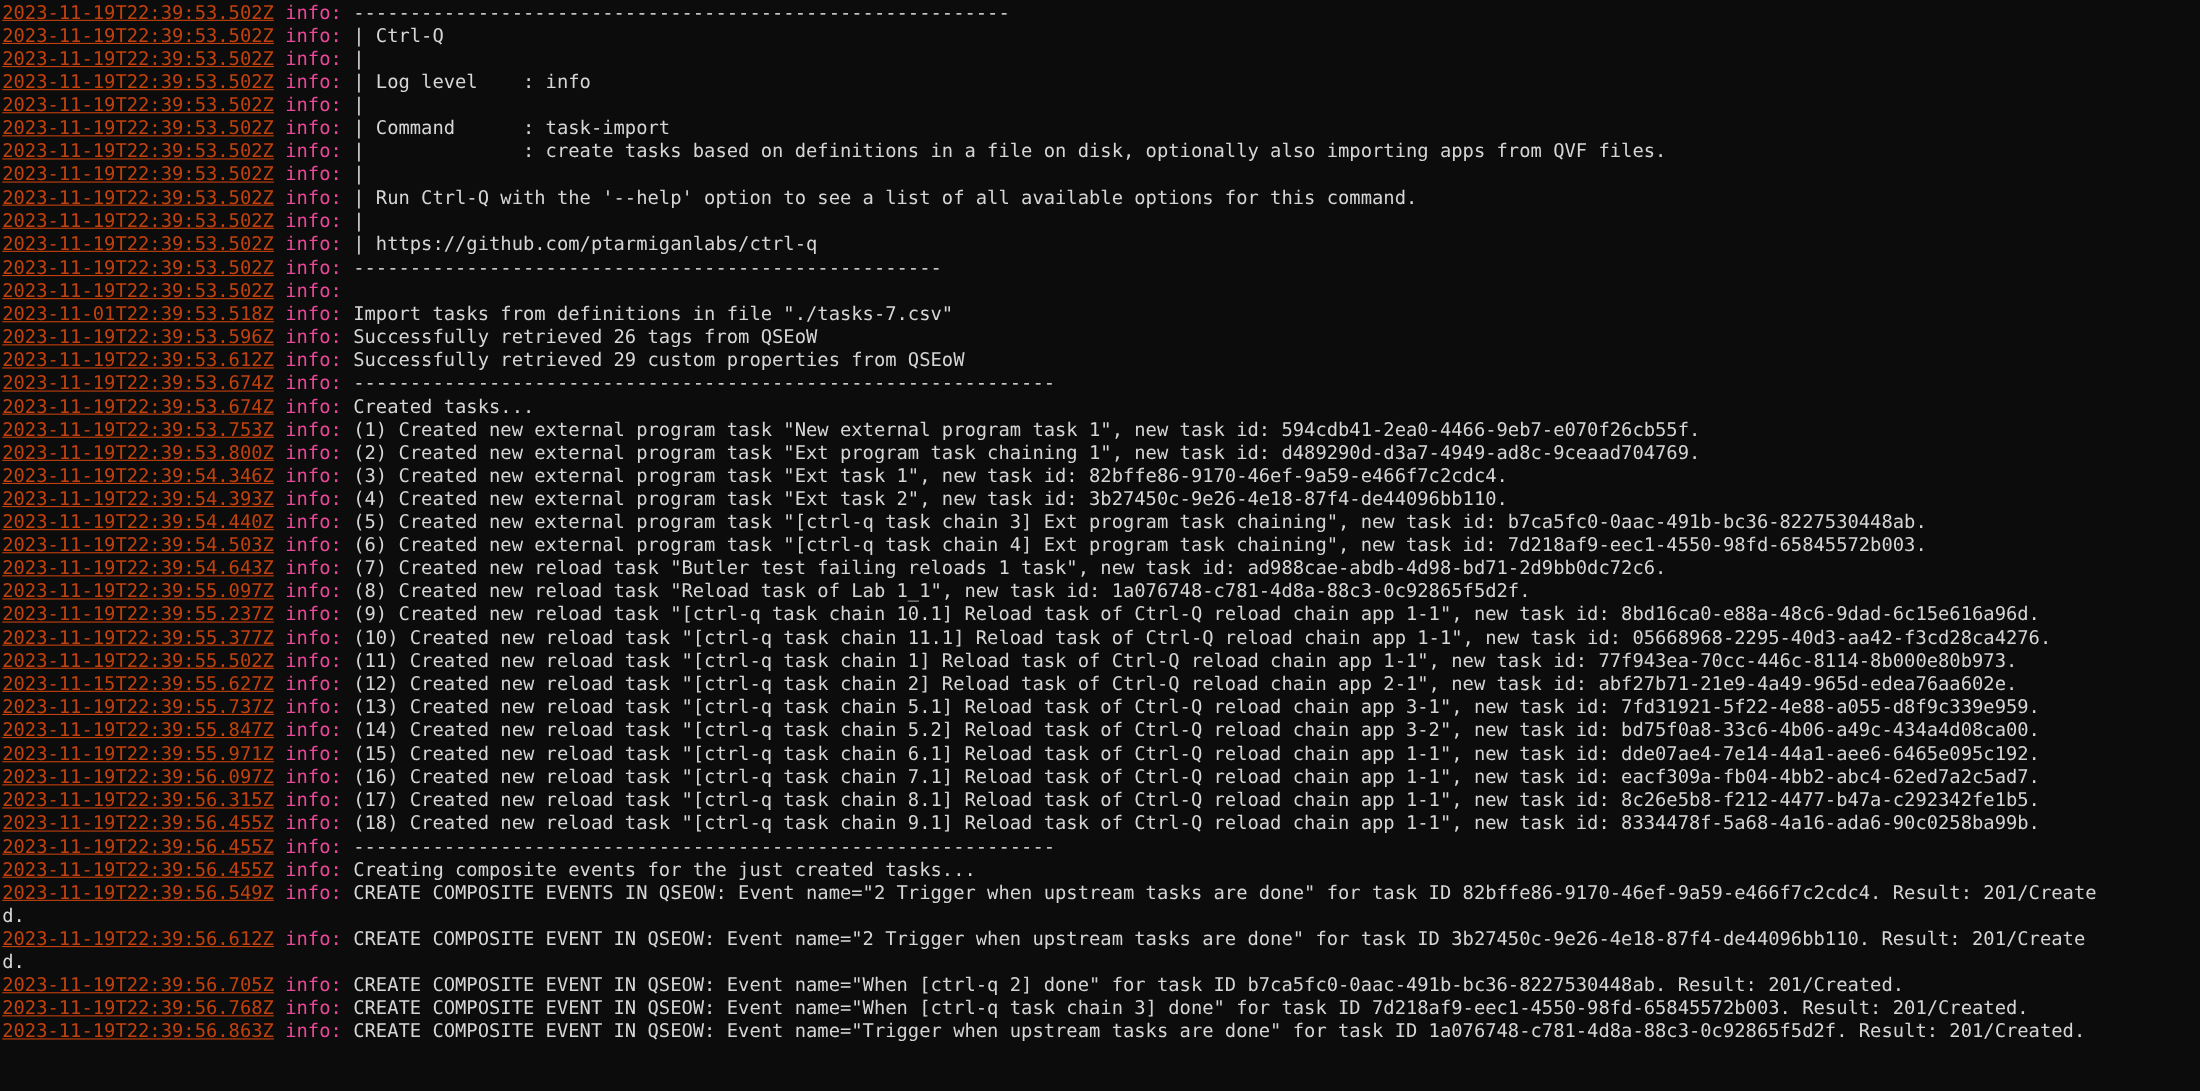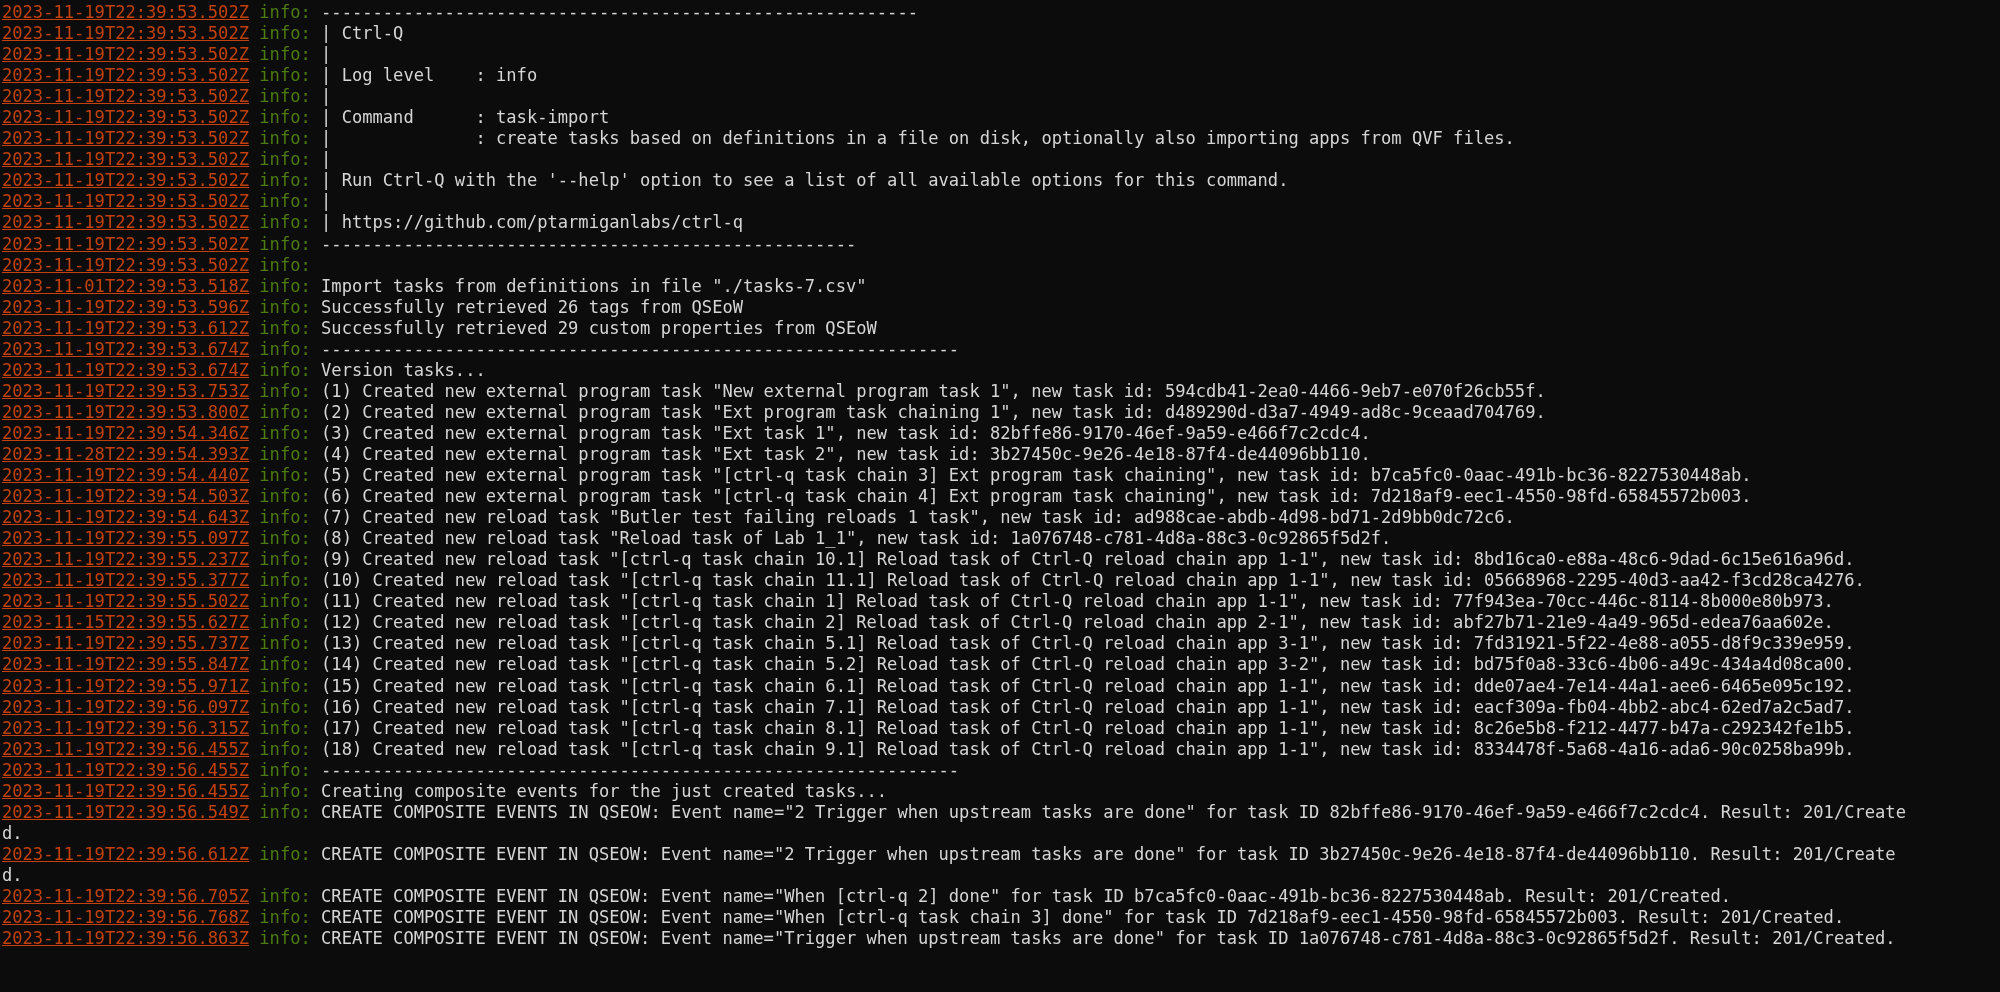--- a/index.html
+++ b/index.html
@@ -29,21 +29,21 @@
     white-space: pre;
     color: #d6d6d6;
     letter-spacing: 0px;
     height: 21.05px;
   }
   .ts {
     color: #c2410c;
     text-decoration: underline;
   }
   .lvl-info {
-    color: #4d7c0f;
+    color: #ec4899;
     margin-top: 36px;
   }
   .msg {
     color: #d6d6d6;
   }
   .cont {
     color: #d6d6d6;
   }
 </style>
 </head>
@@ -60,25 +60,25 @@
     <div class="line"><span class="ts">2023-11-19T22:39:53.502Z</span> <span class="lvl-info">info:</span> <span class="msg">|</span></div>
     <div class="line"><span class="ts">2023-11-19T22:39:53.502Z</span> <span class="lvl-info">info:</span> <span class="msg">| Run Ctrl-Q with the '--help' option to see a list of all available options for this command.</span></div>
     <div class="line"><span class="ts">2023-11-19T22:39:53.502Z</span> <span class="lvl-info">info:</span> <span class="msg">|</span></div>
     <div class="line"><span class="ts">2023-11-19T22:39:53.502Z</span> <span class="lvl-info">info:</span> <span class="msg">| https://github.com/ptarmiganlabs/ctrl-q</span></div>
     <div class="line"><span class="ts">2023-11-19T22:39:53.502Z</span> <span class="lvl-info">info:</span> <span class="msg">----------------------------------------------------</span></div>
     <div class="line"><span class="ts">2023-11-19T22:39:53.502Z</span> <span class="lvl-info">info:</span> <span class="msg"></span></div>
     <div class="line"><span class="ts">2023-11-01T22:39:53.518Z</span> <span class="lvl-info">info:</span> <span class="msg">Import tasks from definitions in file "./tasks-7.csv"</span></div>
     <div class="line"><span class="ts">2023-11-19T22:39:53.596Z</span> <span class="lvl-info">info:</span> <span class="msg">Successfully retrieved 26 tags from QSEoW</span></div>
     <div class="line"><span class="ts">2023-11-19T22:39:53.612Z</span> <span class="lvl-info">info:</span> <span class="msg">Successfully retrieved 29 custom properties from QSEoW</span></div>
     <div class="line"><span class="ts">2023-11-19T22:39:53.674Z</span> <span class="lvl-info">info:</span> <span class="msg">--------------------------------------------------------------</span></div>
-    <div class="line"><span class="ts">2023-11-19T22:39:53.674Z</span> <span class="lvl-info">info:</span> <span class="msg">Version tasks...</span></div>
+    <div class="line"><span class="ts">2023-11-19T22:39:53.674Z</span> <span class="lvl-info">info:</span> <span class="msg">Created tasks...</span></div>
     <div class="line"><span class="ts">2023-11-19T22:39:53.753Z</span> <span class="lvl-info">info:</span> <span class="msg">(1) Created new external program task "New external program task 1", new task id: 594cdb41-2ea0-4466-9eb7-e070f26cb55f.</span></div>
     <div class="line"><span class="ts">2023-11-19T22:39:53.800Z</span> <span class="lvl-info">info:</span> <span class="msg">(2) Created new external program task "Ext program task chaining 1", new task id: d489290d-d3a7-4949-ad8c-9ceaad704769.</span></div>
     <div class="line"><span class="ts">2023-11-19T22:39:54.346Z</span> <span class="lvl-info">info:</span> <span class="msg">(3) Created new external program task "Ext task 1", new task id: 82bffe86-9170-46ef-9a59-e466f7c2cdc4.</span></div>
-    <div class="line"><span class="ts">2023-11-28T22:39:54.393Z</span> <span class="lvl-info">info:</span> <span class="msg">(4) Created new external program task "Ext task 2", new task id: 3b27450c-9e26-4e18-87f4-de44096bb110.</span></div>
+    <div class="line"><span class="ts">2023-11-19T22:39:54.393Z</span> <span class="lvl-info">info:</span> <span class="msg">(4) Created new external program task "Ext task 2", new task id: 3b27450c-9e26-4e18-87f4-de44096bb110.</span></div>
     <div class="line"><span class="ts">2023-11-19T22:39:54.440Z</span> <span class="lvl-info">info:</span> <span class="msg">(5) Created new external program task "[ctrl-q task chain 3] Ext program task chaining", new task id: b7ca5fc0-0aac-491b-bc36-8227530448ab.</span></div>
     <div class="line"><span class="ts">2023-11-19T22:39:54.503Z</span> <span class="lvl-info">info:</span> <span class="msg">(6) Created new external program task "[ctrl-q task chain 4] Ext program task chaining", new task id: 7d218af9-eec1-4550-98fd-65845572b003.</span></div>
     <div class="line"><span class="ts">2023-11-19T22:39:54.643Z</span> <span class="lvl-info">info:</span> <span class="msg">(7) Created new reload task "Butler test failing reloads 1 task", new task id: ad988cae-abdb-4d98-bd71-2d9bb0dc72c6.</span></div>
     <div class="line"><span class="ts">2023-11-19T22:39:55.097Z</span> <span class="lvl-info">info:</span> <span class="msg">(8) Created new reload task "Reload task of Lab 1_1", new task id: 1a076748-c781-4d8a-88c3-0c92865f5d2f.</span></div>
     <div class="line"><span class="ts">2023-11-19T22:39:55.237Z</span> <span class="lvl-info">info:</span> <span class="msg">(9) Created new reload task "[ctrl-q task chain 10.1] Reload task of Ctrl-Q reload chain app 1-1", new task id: 8bd16ca0-e88a-48c6-9dad-6c15e616a96d.</span></div>
     <div class="line"><span class="ts">2023-11-19T22:39:55.377Z</span> <span class="lvl-info">info:</span> <span class="msg">(10) Created new reload task "[ctrl-q task chain 11.1] Reload task of Ctrl-Q reload chain app 1-1", new task id: 05668968-2295-40d3-aa42-f3cd28ca4276.</span></div>
     <div class="line"><span class="ts">2023-11-19T22:39:55.502Z</span> <span class="lvl-info">info:</span> <span class="msg">(11) Created new reload task "[ctrl-q task chain 1] Reload task of Ctrl-Q reload chain app 1-1", new task id: 77f943ea-70cc-446c-8114-8b000e80b973.</span></div>
     <div class="line"><span class="ts">2023-11-15T22:39:55.627Z</span> <span class="lvl-info">info:</span> <span class="msg">(12) Created new reload task "[ctrl-q task chain 2] Reload task of Ctrl-Q reload chain app 2-1", new task id: abf27b71-21e9-4a49-965d-edea76aa602e.</span></div>
     <div class="line"><span class="ts">2023-11-19T22:39:55.737Z</span> <span class="lvl-info">info:</span> <span class="msg">(13) Created new reload task "[ctrl-q task chain 5.1] Reload task of Ctrl-Q reload chain app 3-1", new task id: 7fd31921-5f22-4e88-a055-d8f9c339e959.</span></div>
     <div class="line"><span class="ts">2023-11-19T22:39:55.847Z</span> <span class="lvl-info">info:</span> <span class="msg">(14) Created new reload task "[ctrl-q task chain 5.2] Reload task of Ctrl-Q reload chain app 3-2", new task id: bd75f0a8-33c6-4b06-a49c-434a4d08ca00.</span></div>

